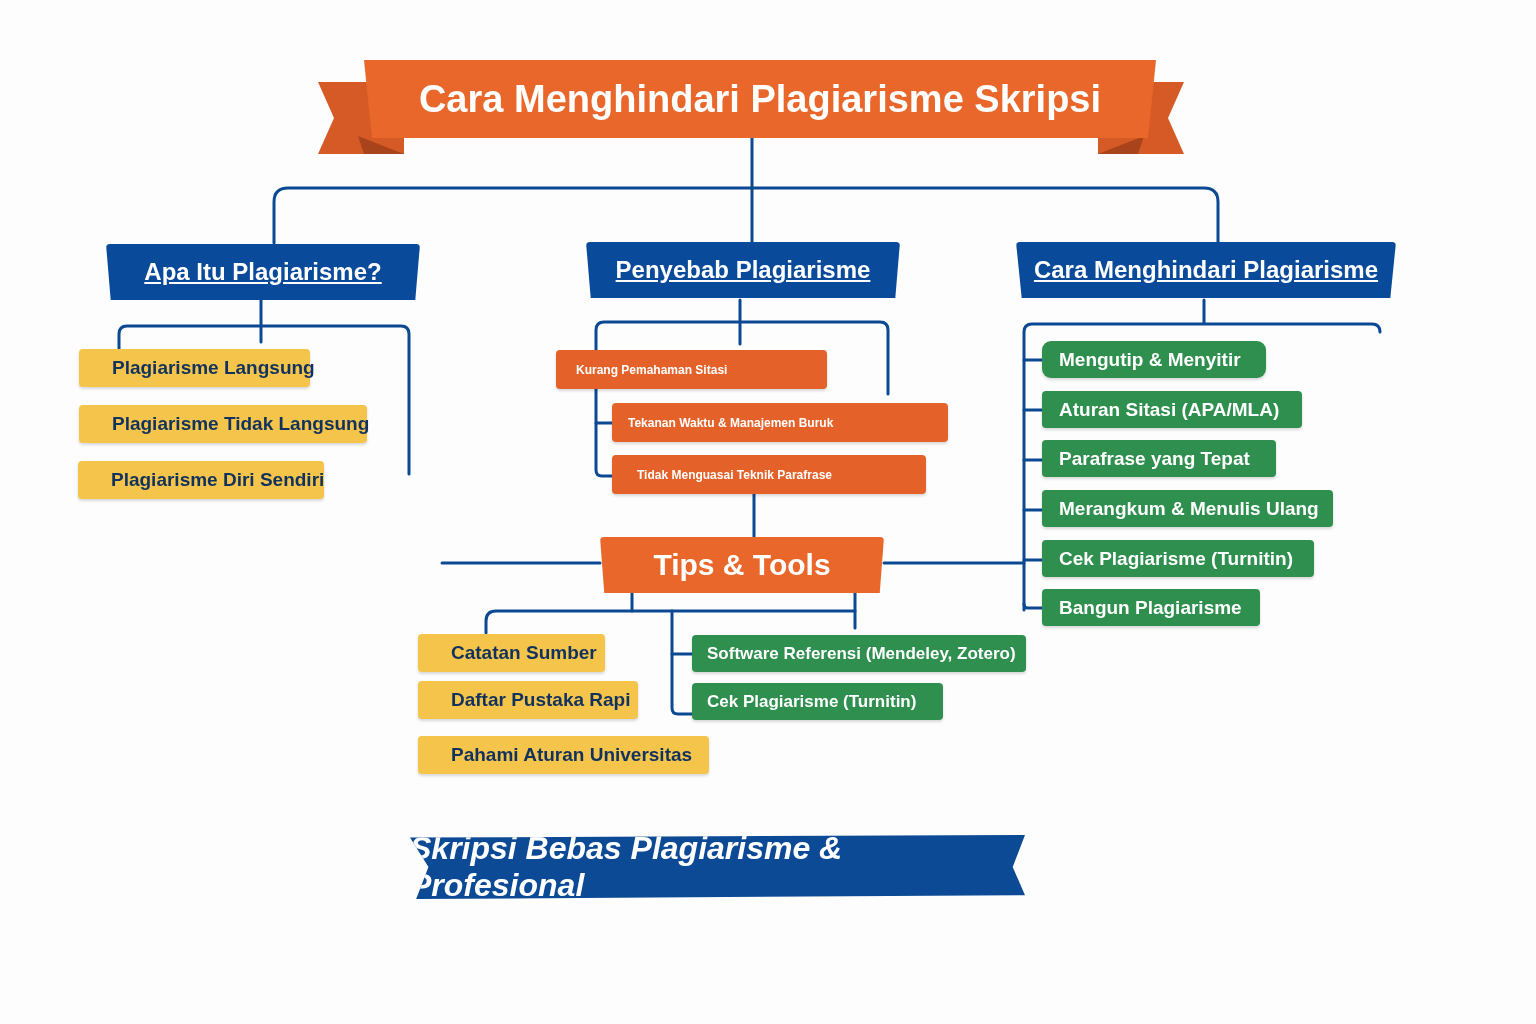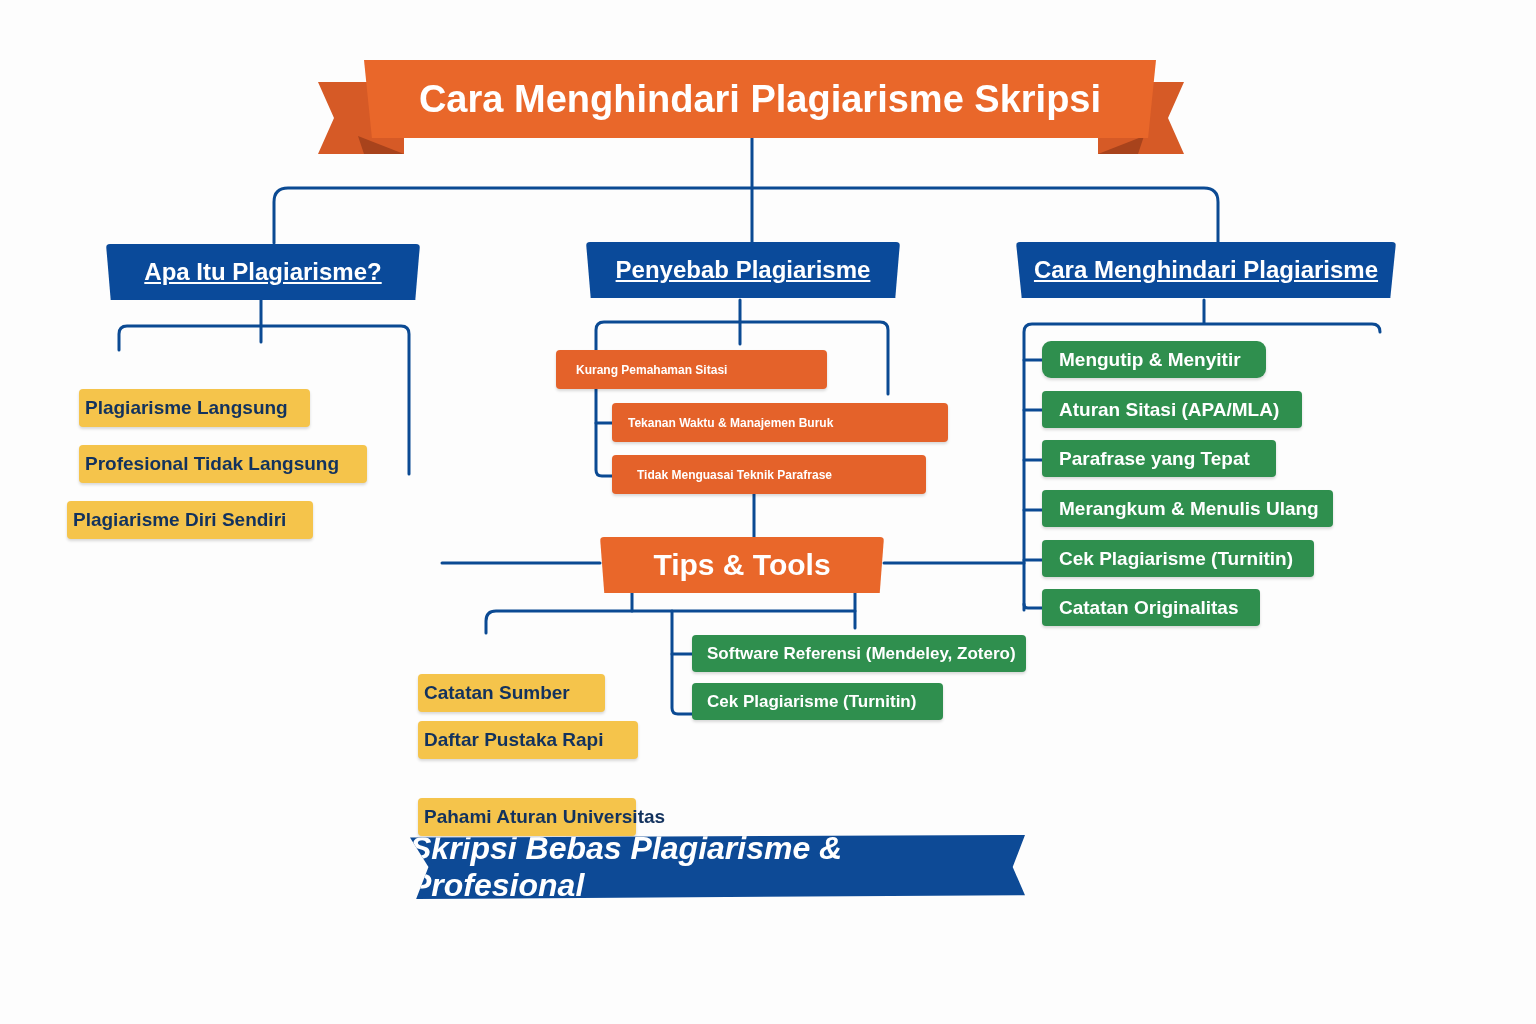--- a/index.html
+++ b/index.html
@@ -10,21 +10,21 @@
     position: absolute; display: flex; align-items: center;
     font-weight: bold; white-space: nowrap; border-radius: 4px;
     box-shadow: 0 2px 3px rgba(0,0,0,0.15);
   }
   .head {
     background: #0a4a9a; color: #fff; font-size: 24px; justify-content: center;
     height: 56px; clip-path: polygon(0 0, 100% 0, 98.5% 100%, 1.5% 100%);
     border-radius: 4px;
     text-decoration: underline;
   }
-  .yellow { background: #f5c44b; color: #12325e; font-size: 19px; padding-left: 6px; height: 38px; margin-top: 40px; }
+  .yellow { background: #f5c44b; color: #12325e; font-size: 19px; padding-left: 33px; height: 38px; }
   .orange { background: #e4622a; color: #fff; font-size: 12px; padding-left: 20px; height: 39px; }
   .green  { background: #2f8f4e; color: #fff; font-size: 19px; padding-left: 17px; height: 37px; }
   .title-banner {
     position: absolute; left: 364px; top: 60px; width: 792px; height: 78px;
     background: #e9672a; color: #fff; font-size: 38px; font-weight: bold;
     display: flex; align-items: center; justify-content: center;
     clip-path: polygon(0 0, 100% 0, 99% 100%, 1% 100%);
   }
   .ribbon-tail { position: absolute; }
   .tips {
@@ -86,36 +86,36 @@
   <polygon points="4,0 90,0 74,36 90,72 4,72" fill="#d65a26"></polygon>
   <polygon points="4,72 50,54 44,72" fill="#a8431c"></polygon>
 </svg>
 <div class="title-banner">Cara Menghindari Plagiarisme Skripsi</div>
 
 <div class="box head" style="left:106px;top:244px;width:314px;">Apa Itu Plagiarisme?</div>
 <div class="box head" style="left:586px;top:242px;width:314px;">Penyebab Plagiarisme</div>
 <div class="box head" style="left:1016px;top:242px;width:380px;">Cara Menghindari Plagiarisme</div>
 
 <div class="box yellow" style="left:79px;top:349px;width:231px;">Plagiarisme Langsung</div>
-<div class="box yellow" style="left:79px;top:405px;width:288px;">Profesional Tidak Langsung</div>
-<div class="box yellow" style="left:67px;top:461px;width:246px;text-align:right;">Plagiarisme Diri Sendiri</div>
+<div class="box yellow" style="left:79px;top:405px;width:288px;">Plagiarisme Tidak Langsung</div>
+<div class="box yellow" style="left:78px;top:461px;width:246px;text-align:right;">Plagiarisme Diri Sendiri</div>
 
 <div class="box orange" style="left:556px;top:350px;width:271px;">Kurang Pemahaman Sitasi</div>
 <div class="box orange" style="left:612px;top:403px;width:336px;padding-left:16px;">Tekanan Waktu &amp; Manajemen Buruk</div>
 <div class="box orange" style="left:612px;top:455px;width:314px;padding-left:25px;">Tidak Menguasai Teknik Parafrase</div>
 
 <div class="box green" style="left:1042px;top:341px;width:224px;border-radius:9px;">Mengutip &amp; Menyitir</div>
 <div class="box green" style="left:1042px;top:391px;width:260px;">Aturan Sitasi (APA/MLA)</div>
 <div class="box green" style="left:1042px;top:440px;width:234px;">Parafrase yang Tepat</div>
 <div class="box green" style="left:1042px;top:490px;width:291px;">Merangkum &amp; Menulis Ulang</div>
 <div class="box green" style="left:1042px;top:540px;width:272px;">Cek Plagiarisme (Turnitin)</div>
-<div class="box green" style="left:1042px;top:589px;width:218px;">Catatan Originalitas</div>
+<div class="box green" style="left:1042px;top:589px;width:218px;">Bangun Plagiarisme</div>
 
 <div class="tips">Tips &amp; Tools</div>
 
 <div class="box yellow" style="left:418px;top:634px;width:187px;">Catatan Sumber</div>
 <div class="box yellow" style="left:418px;top:681px;width:220px;">Daftar Pustaka Rapi</div>
-<div class="box yellow" style="left:418px;top:758px;width:218px;">Pahami Aturan Universitas</div>
+<div class="box yellow" style="left:418px;top:736px;width:291px;">Pahami Aturan Universitas</div>
 
 <div class="box green" style="left:692px;top:635px;width:334px;font-size:17px;padding-left:15px;">Software Referensi (Mendeley, Zotero)</div>
 <div class="box green" style="left:692px;top:683px;width:251px;font-size:17px;padding-left:15px;">Cek Plagiarisme (Turnitin)</div>
 
 <div class="footer-banner">Skripsi Bebas Plagiarisme &amp; Profesional</div>
 
 </body></html>

